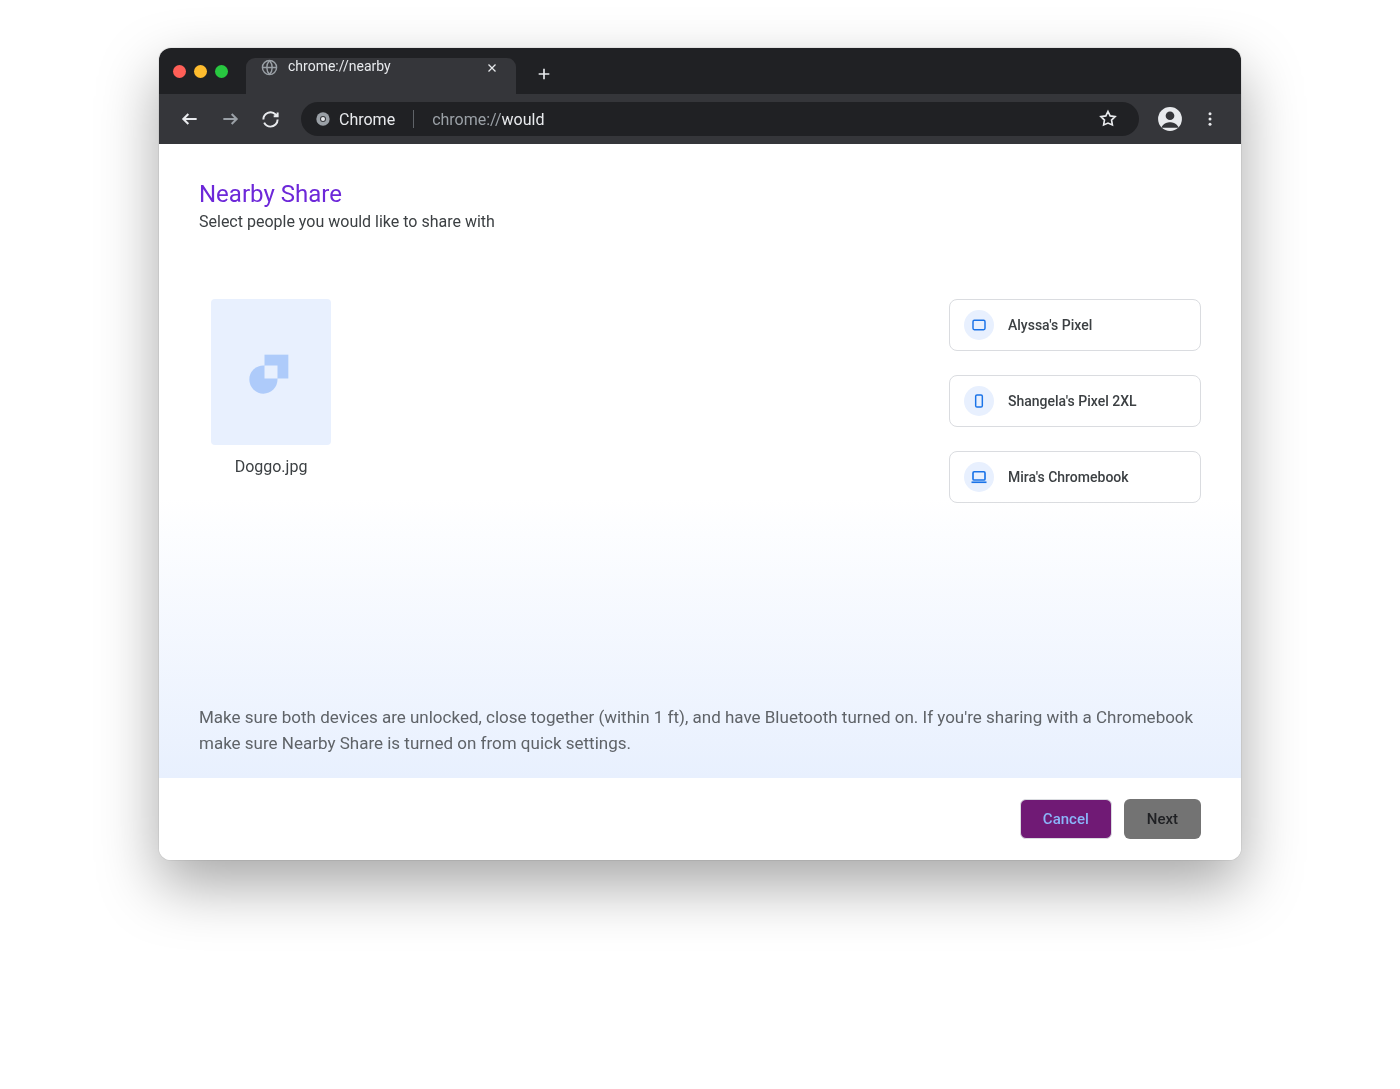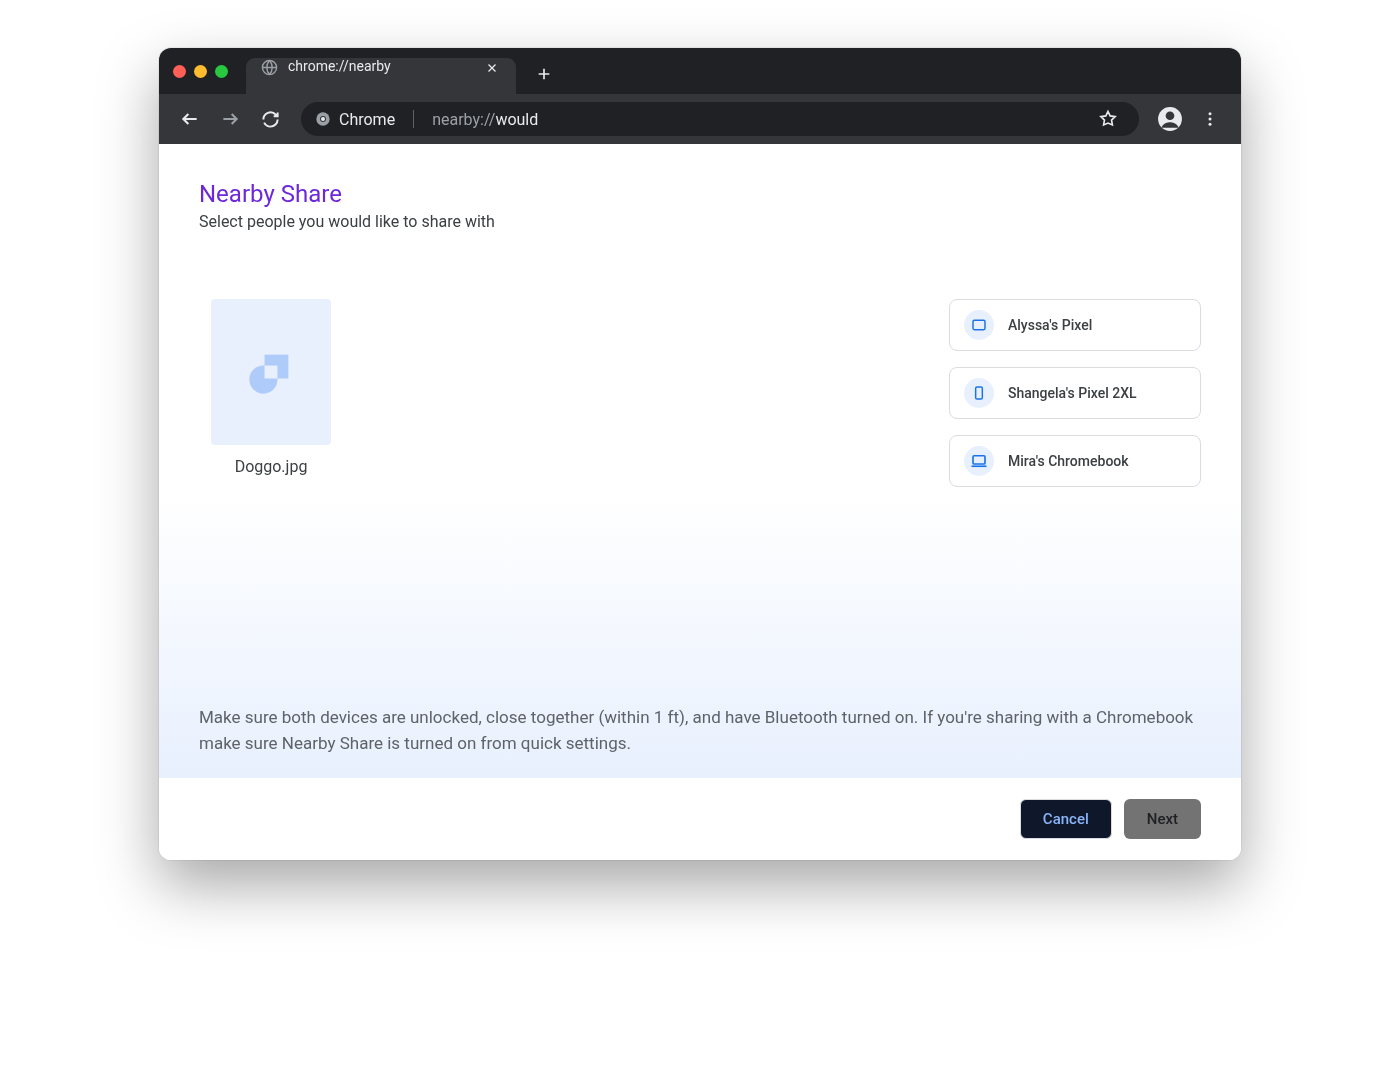--- a/index.html
+++ b/index.html
@@ -66,41 +66,41 @@
   .iconbtn { width:34px; height:34px; display:flex; align-items:center; justify-content:center; color:#e8eaed; border-radius:50%; cursor:pointer;}
   
   .content { flex:1; display:flex; flex-direction:column; position:relative; }
   .main { flex:1; padding: 36px 40px 0 40px; position:relative; background:#fff;}
   .title { font-size:24px; color:#6d28d9; font-weight:400; margin-bottom:4px;}
   .subtitle { font-size:16px; color:#3c4043;}
   .body { display:flex; margin-top:68px; gap:40px;}
   .filecol { flex: 0 0 auto; margin-left: 12px;}
   .thumb { width:120px; height:146px; background:#e8f0fe; border-radius:4px; display:flex; align-items:center; justify-content:center; }
   .filename { text-align:center; margin-top:12px; color:#3c4043; font-size:16px;}
-  .devcol { margin-left:auto; width:252px; display:flex; flex-direction:column; gap:16px;}
+  .devcol { margin-left:auto; width:252px; display:flex; flex-direction:column; gap:24px;}
   .device {
     border:1px solid #dadce0; border-radius:8px; height:52px;
     display:flex; align-items:center; padding:0 14px; gap:14px; cursor:pointer;
     background:#fff;
   }
   .devicon { width:30px; height:30px; border-radius:50%; background:#e8f0fe; display:flex; align-items:center; justify-content:center;}
   .devname { font-size:14px; color:#3c4043; font-weight:500;}
   .gradient-note {
     position:absolute; left:0; right:0; bottom:0; height:280px;
     background: linear-gradient(180deg, rgba(232,240,254,0) 0%, #e8f0fe 100%);
     display:flex; align-items:flex-end; padding: 0 40px 22px 40px;
   }
   .note { font-size:17px; color:#5f6368; line-height:1.5; max-width:1000px;}
   
   .footer { height:82px; background:#fff; display:flex; align-items:center; justify-content:flex-end; padding:0 40px; gap:12px; border-top:0; }
   .btn {
     height:40px; padding:0 22px; border-radius:6px; font-size:15px; font-weight:500;
     display:flex; align-items:center; cursor:pointer; border:1px solid transparent;
   }
-  .btn.secondary { background:#0f172a; border-color:#dadce0; color:#8ab4f8;}
+  .btn.secondary { background:#701a75; border-color:#dadce0; color:#8ab4f8;}
   .btn.primary { background:#737373; color:#202124;}
 </style>
 </head>
 <body>
 
 <div class="window">
 
   <div class="tabbar">
     <div class="traffic">
       <div class="tl red"></div>
@@ -150,21 +150,21 @@
       <span class="omni-chip">
         <svg width="16" height="16" viewBox="0 0 24 24">
             <circle cx="12" cy="12" r="10" fill="#9aa0a6"></circle>
             <circle cx="12" cy="12" r="4.5" fill="#35363a"></circle>
             <circle cx="12" cy="12" r="3" fill="#e8eaed"></circle>
           </svg>
         <span>Chrome</span>
       </span>
       <span class="omni-sep"></span>
       <span class="omni-url">
-        <span class="dim">nearby://</span>
+        <span class="dim">chrome://</span>
           <span>would</span>
       </span>
       <span class="omni-right">
         <span class="iconbtn">
           <svg width="20" height="20" viewBox="0 0 24 24" fill="none" stroke="#e8eaed" stroke-width="2">
               <path d="M12 3l2.6 5.3 5.9.9-4.25 4.1 1 5.8L12 16.9 6.75 19.1l1-5.8L3.5 9.2l5.9-.9L12 3z"></path>
             </svg>
         </span>
       </span>
     </div>

